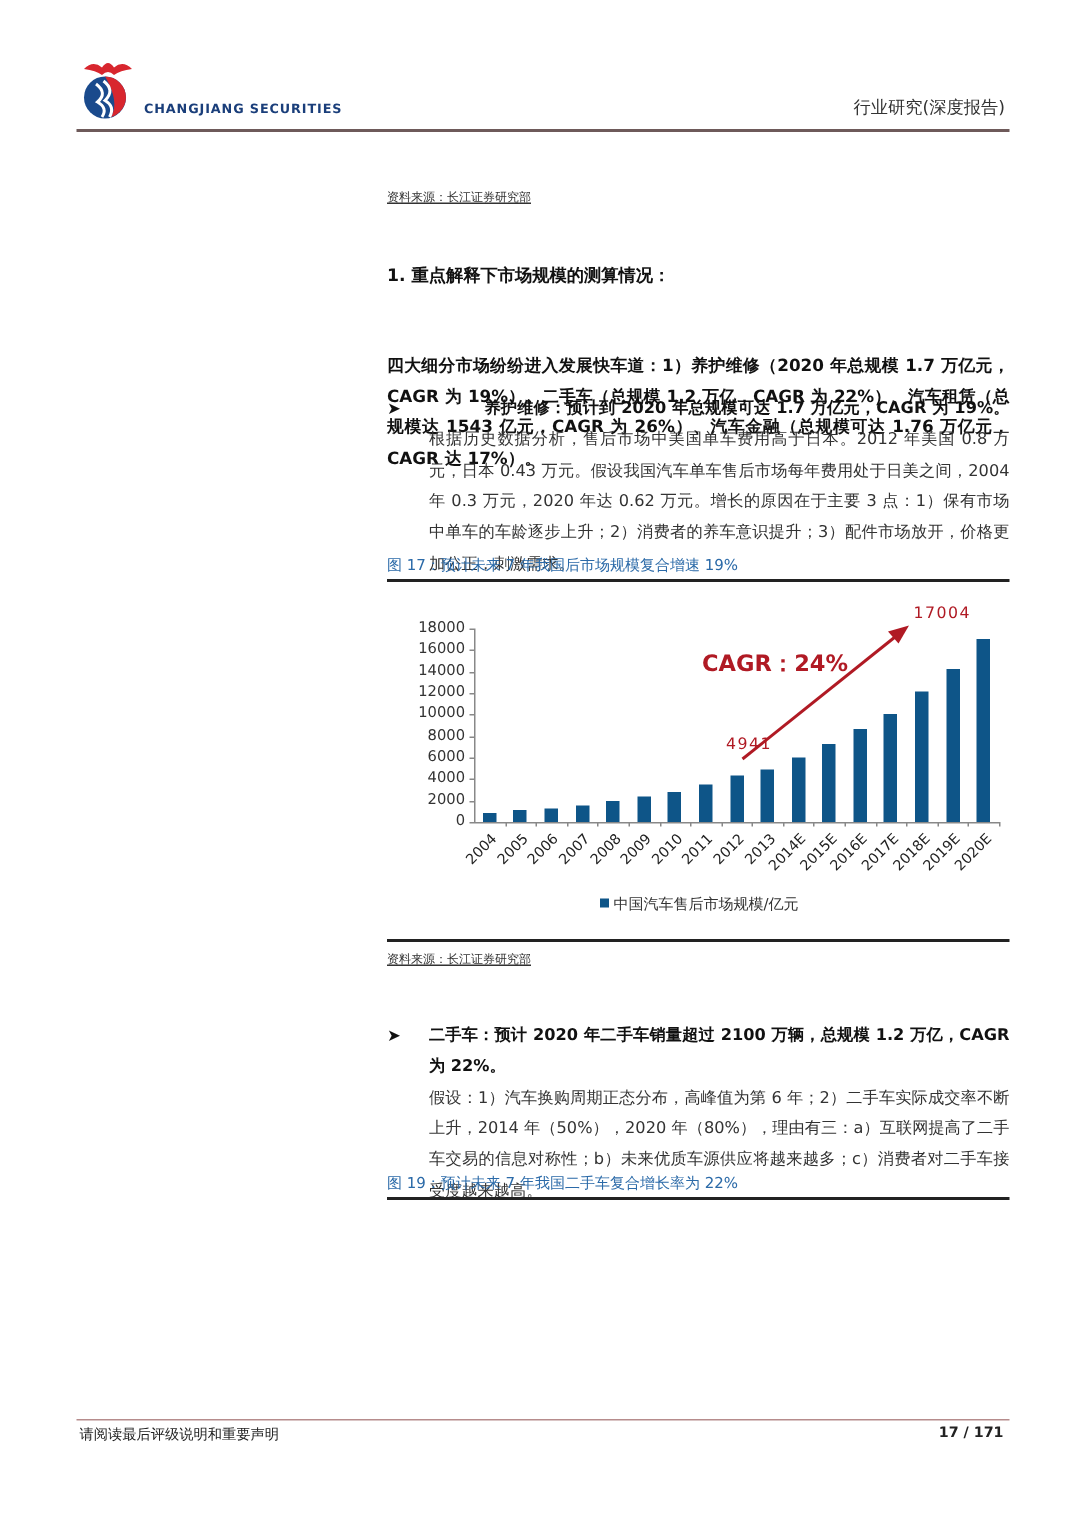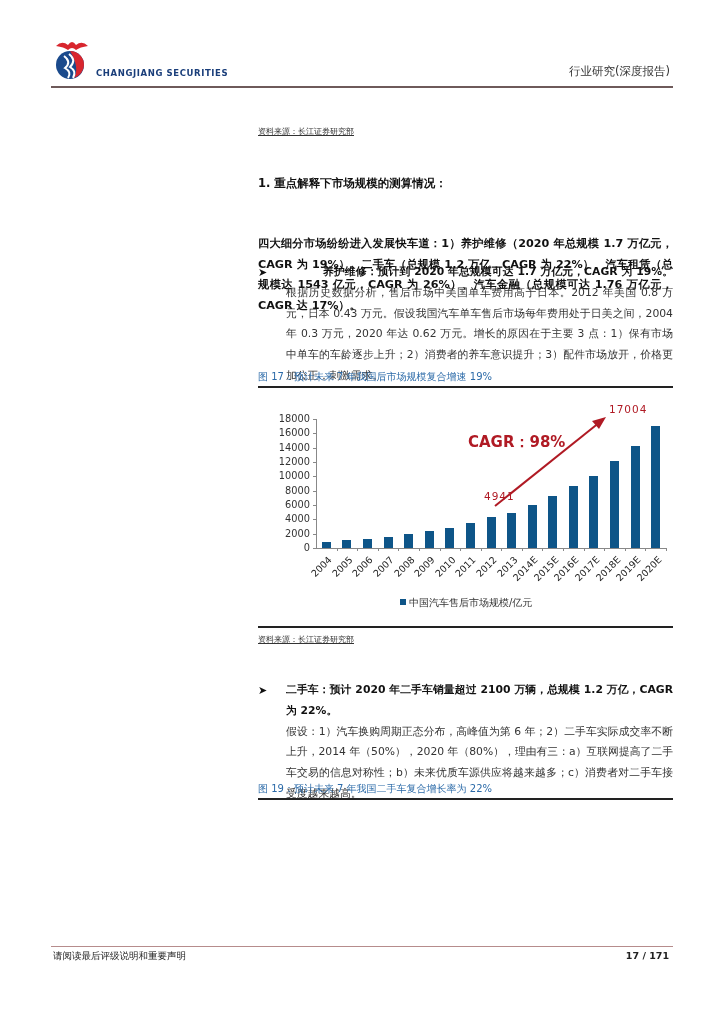--- a/index.html
+++ b/index.html
@@ -139,21 +139,21 @@
       <div style="position: absolute; left: 383.412px; top: 150px; width: 1px; height: 3px; background: rgb(136, 136, 136);"></div>
       <div class="xlab" style="left: 333.118px; width: 40px; top: 156px;">2019E</div>
       <div class="bar" style="left: 389.206px; top: 28.138px; height: 121.862px;"></div>
       <div style="position: absolute; left: 404px; top: 150px; width: 1px; height: 3px; background: rgb(136, 136, 136);"></div>
       <div class="xlab" style="left: 353.706px; width: 40px; top: 156px;">2020E</div>
     </div>
   <svg class="abs" style="left:0;top:0;" width="410" height="222">
     <line x1="233" y1="108" x2="338" y2="24" stroke="#b01a24" stroke-width="2"></line>
     <polygon points="344,19 330,23 337,31" fill="#b01a24"></polygon>
   </svg>
-  <div class="anno" style="left:206px;top:35px;font-size:15px;font-weight:bold;">CAGR：98%</div>
+  <div class="anno" style="left:206px;top:35px;font-size:15px;font-weight:bold;">CAGR：24%</div>
   <div class="anno" style="left:222px;top:92px;font-size:10.5px;letter-spacing:1px;">4941</div>
   <div class="anno" style="left:347px;top:5px;font-size:10.5px;letter-spacing:1px;">17004</div>
   <div class="legend" style="left:138px;top:198px;">
     <span class="legend-swatch"></span><span>中国汽车售后市场规模/亿元</span>
   </div>
 </div>
 
 <div class="abs fig-rule" style="top:626px;"></div>
 <div class="abs source" style="left:258px;top:634px;">资料来源：长江证券研究部</div>
 

